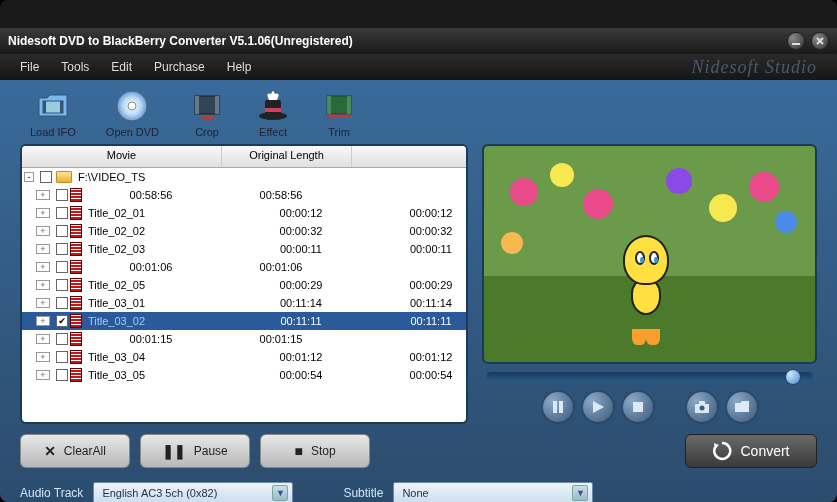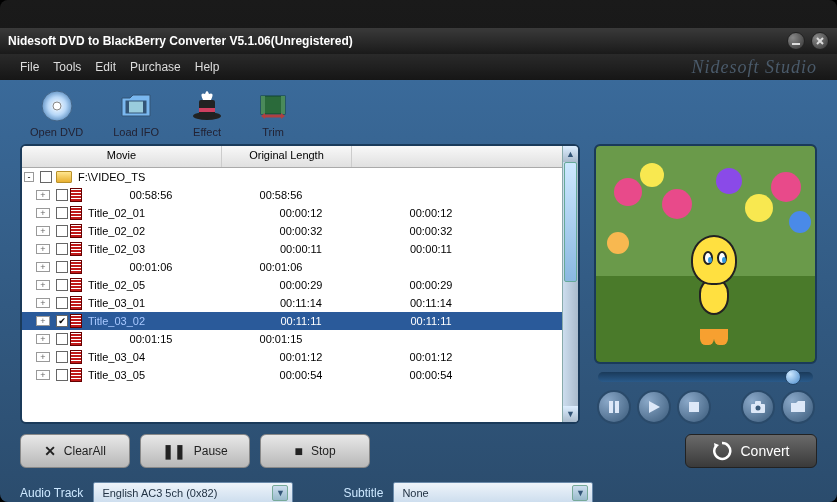--- a/index.html
+++ b/index.html
@@ -5,34 +5,34 @@
 * { margin: 0; padding: 0; box-sizing: border-box; font-family: "Segoe UI", Tahoma, sans-serif; }
 body { width: 837px; height: 502px; background: #000; overflow: hidden; }
 
 .window { width: 837px; height: 502px; background: linear-gradient(#1a1a1a, #0a0a0a); border-radius: 8px; overflow: hidden; }
 
 .titlebar { height: 26px; background: linear-gradient(#3a3a3a, #1a1a1a); display: flex; align-items: center; padding: 0 8px; color: #fff; font-size: 12px; font-weight: bold; margin-top: 28px; }
 .titlebar-title { flex: 1; }
 .titlebar-controls { display: flex; gap: 6px; }
 .titlebar-btn { width: 18px; height: 18px; border-radius: 50%; background: radial-gradient(circle at 30% 30%, #888, #333); border: 1px solid #222; cursor: pointer; display: flex; align-items: center; justify-content: center; color: #ddd; font-size: 11px; font-weight: bold; }
 
-.menubar { height: 26px; background: linear-gradient(#2a2a2a, #161616); display: flex; align-items: center; padding: 0 20px; gap: 14px; position: relative; }
+.menubar { height: 26px; background: linear-gradient(#2a2a2a, #161616); display: flex; align-items: center; padding: 0 20px; gap: 22px; position: relative; }
 .menubar-item { color: #ddd; font-size: 12px; cursor: pointer; }
 .brand { position: absolute; right: 20px; color: #4a5a6a; font-size: 18px; font-style: italic; font-family: Georgia, serif; letter-spacing: 1px; }
 
 .content { background: linear-gradient(#3a6a9a, #2a4a6a); height: 450px; padding: 8px 20px 12px 20px; }
 
 .toolbar { height: 56px; display: flex; gap: 30px; padding: 0 10px 6px 10px; }
 .tool-item { display: flex; flex-direction: column; align-items: center; gap: 2px; cursor: pointer; }
 .tool-icon { width: 36px; height: 36px; display: flex; align-items: center; justify-content: center; }
 .tool-label { font-size: 11px; color: #223; }
 
 .main-row { display: flex; gap: 14px; height: 280px; }
 
-.list-panel { width: 560px; background: #fff; border: 2px solid #1a3a5a; border-radius: 6px; display: flex; overflow: hidden; }
+.list-panel { width: 448px; background: #fff; border: 2px solid #1a3a5a; border-radius: 6px; display: flex; overflow: hidden; }
 .list-inner { flex: 1; display: flex; flex-direction: column; }
 .list-header { display: flex; height: 22px; background: linear-gradient(#f8f8f8, #e0e0e0); border-bottom: 1px solid #aaa; font-size: 11px; }
 .list-header > div { padding: 3px 6px; border-right: 1px solid #ccc; text-align: center; }
 .hcol-movie { width: 200px; }
 .hcol-orig { width: 130px; }
 .hcol-trim { width: 130px; }
 .list-body { flex: 1; overflow: hidden; font-size: 11px; }
 .tree-root { display: flex; align-items: center; height: 18px; padding-left: 2px; gap: 2px; }
 .tree-row { display: flex; align-items: center; height: 18px; }
 .tree-row.selected { background: #2a5a9a; color: #fff; }
@@ -112,43 +112,54 @@
     <div class="menubar-item">Help</div>
     <div class="brand">Nidesoft Studio</div>
   </div>
 
   <div class="content">
 
     <div class="toolbar">
       <div class="tool-item">
         <div class="tool-icon">
             <svg width="36" height="36">
+              <path d="M4 10 L12 10 L15 7 L32 7 L32 28 L4 28 Z" fill="#7ab8f0" stroke="#357"></path>
+              <rect x="8" y="13" width="20" height="12" fill="#9cd" stroke="#357"></rect>
+              <rect x="8" y="13" width="3" height="12" fill="#357"></rect>
+              <rect x="25" y="13" width="3" height="12" fill="#357"></rect>
+            </svg>
+          </div>
+        <div class="tool-label">Load IFO</div>
+      </div>
+      <div class="tool-item">
+        <div class="tool-icon">
+            <svg width="36" height="36">
               <circle cx="18" cy="18" r="15" fill="url(#dvdg)" stroke="#468" stroke-width="1"></circle>
               <circle cx="18" cy="18" r="4" fill="#fff" stroke="#888"></circle>
               <defs>
                 <radialGradient id="dvdg">
                   <stop offset="0%" stop-color="#fff"></stop>
                   <stop offset="60%" stop-color="#b8d8f8"></stop>
                   <stop offset="100%" stop-color="#6a9aca"></stop>
                 </radialGradient>
               </defs>
             </svg>
           </div>
         <div class="tool-label">Open DVD</div>
       </div>
       <div class="tool-item">
         <div class="tool-icon">
             <svg width="36" height="36">
-              <path d="M4 10 L12 10 L15 7 L32 7 L32 28 L4 28 Z" fill="#7ab8f0" stroke="#357"></path>
-              <rect x="8" y="13" width="20" height="12" fill="#9cd" stroke="#357"></rect>
-              <rect x="8" y="13" width="3" height="12" fill="#357"></rect>
-              <rect x="25" y="13" width="3" height="12" fill="#357"></rect>
-            </svg>
-          </div>
-        <div class="tool-label">Load IFO</div>
+              <rect x="6" y="8" width="24" height="18" fill="#345" stroke="#123"></rect>
+              <rect x="6" y="8" width="4" height="18" fill="#678"></rect>
+              <rect x="26" y="8" width="4" height="18" fill="#678"></rect>
+              <rect x="12" y="27" width="12" height="4" fill="#b04040"></rect>
+            </svg>
+          </div>
+        <div class="tool-label">Crop</div>
       </div>
       <div class="tool-item">
         <div class="tool-icon">
             <svg width="36" height="36">
               <ellipse cx="18" cy="28" rx="14" ry="4" fill="#222"></ellipse>
               <rect x="10" y="12" width="16" height="16" fill="#222" rx="2"></rect>
               <rect x="10" y="20" width="16" height="4" fill="#d04060"></rect>
               <path d="M14 12 Q10 4 16 6 Q18 0 20 6 Q26 4 22 12" fill="#fff"></path>
             </svg>
           </div>

